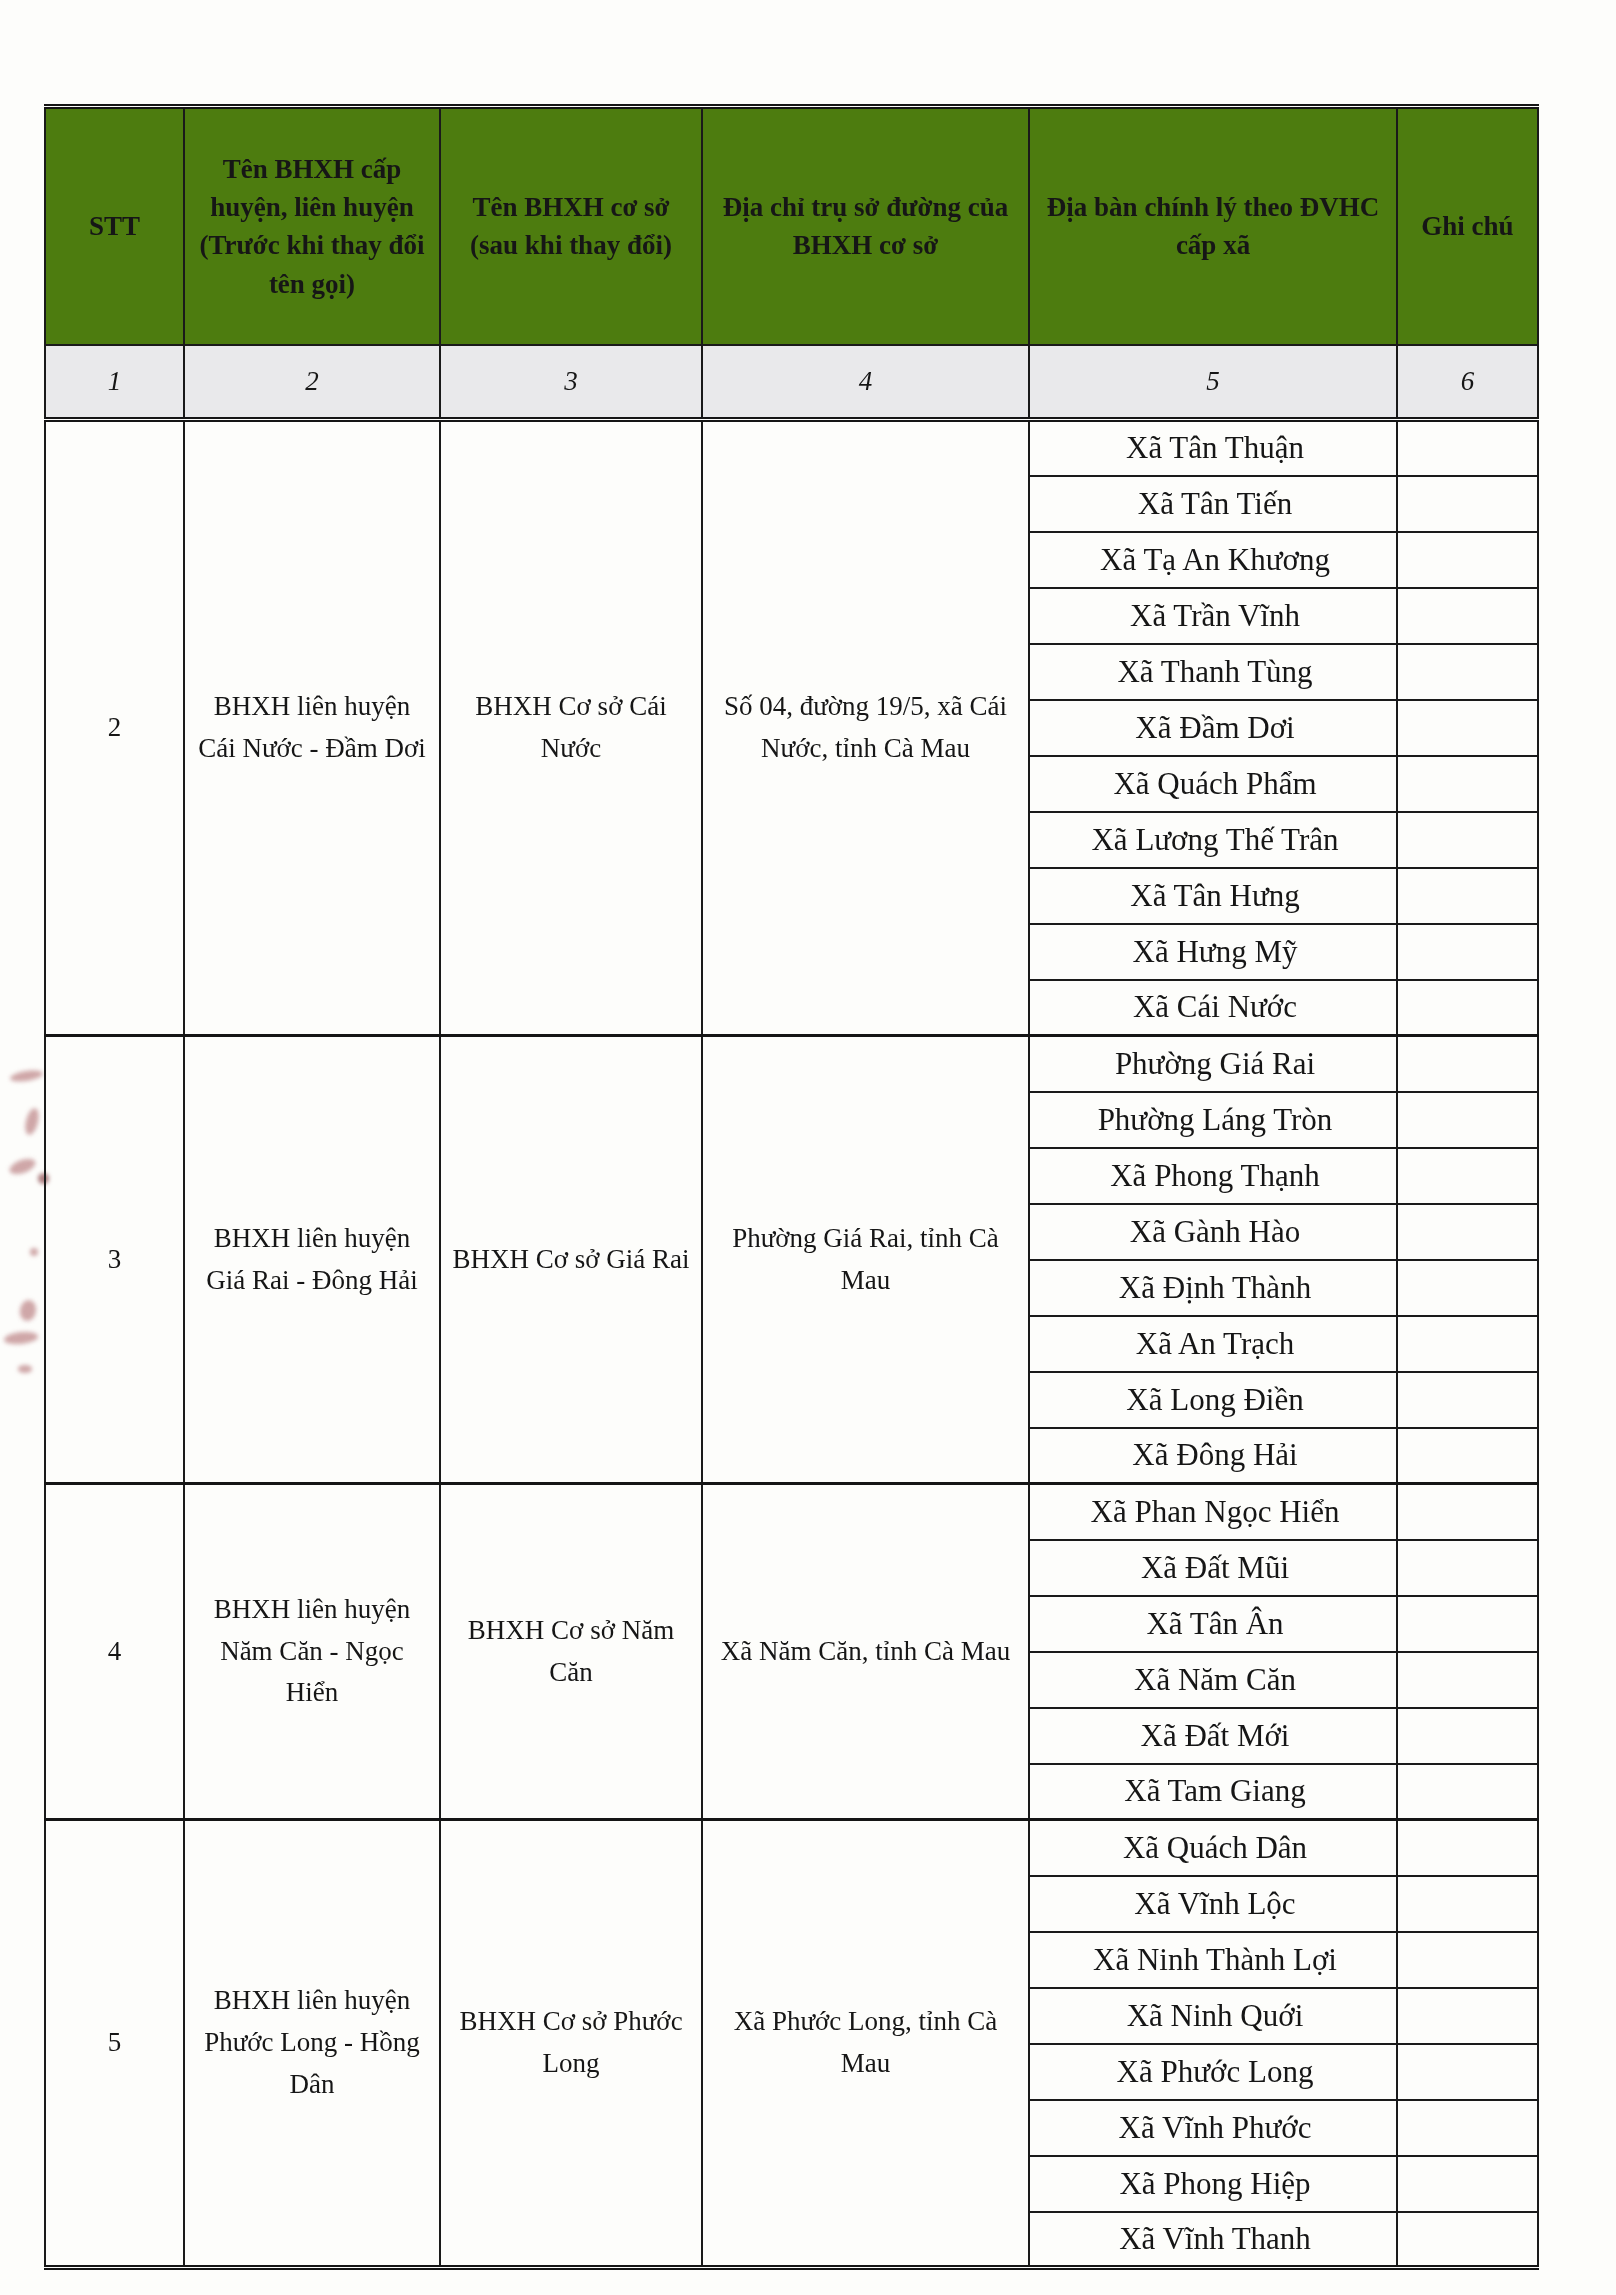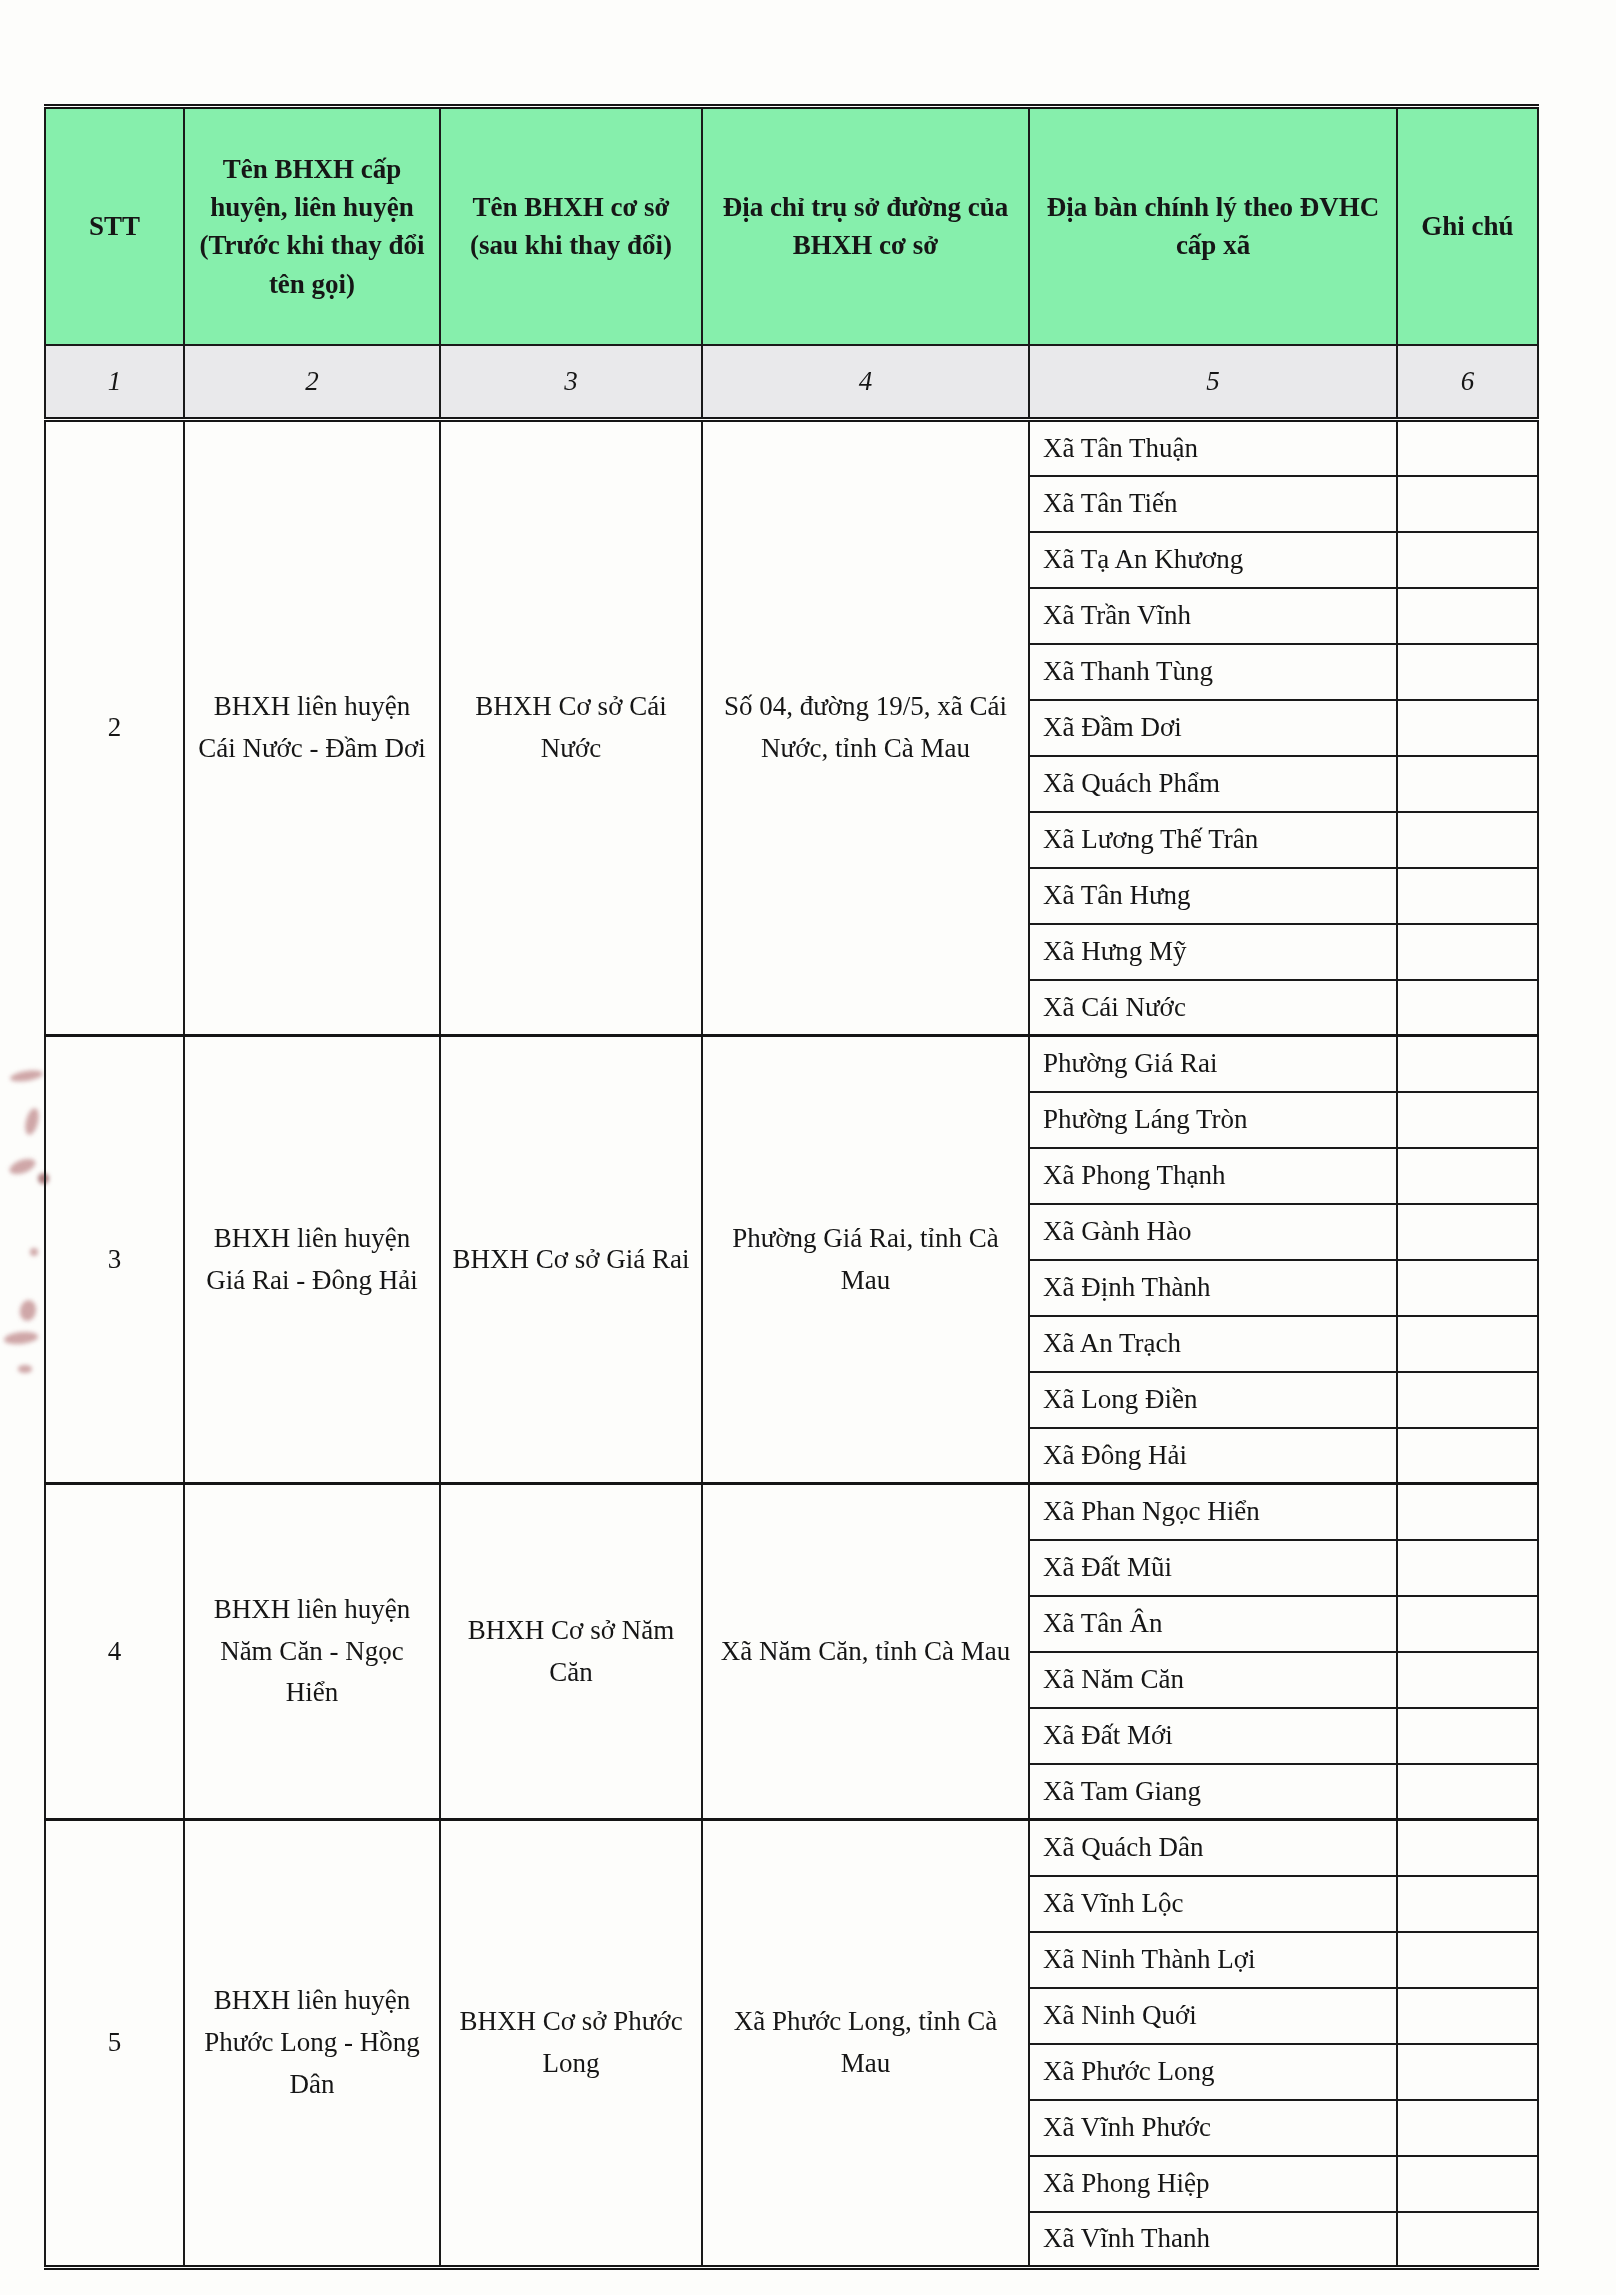--- a/index.html
+++ b/index.html
@@ -27,41 +27,41 @@
     vertical-align:middle;
     padding:0 9px;
     overflow:hidden;
   }
   tr.header-row{height:238px;}
   tr.header-row th{
     font-weight:bold;
     font-size:27px;
     line-height:1.42;
     text-align:center;
-    background:#86efac;
+    background:#4d7c0f;
   }
   tr.header-row .h-sub{font-weight:bold;}
   tr.index-row{height:75px;}
   tr.index-row td{
     background:#e9e9eb;
     font-style:italic;
     font-size:27px;
     text-align:center;
     border-bottom:5.9px double #151515;
   }
   tbody tr{height:56px;}
   tbody tr.group-start td{border-top:3.9px solid #151515;}
   td.stt-cell, td.old-name-cell, td.new-name-cell, td.address-cell{
     text-align:center;
     font-size:27px;
     line-height:1.55;
   }
   td.commune-cell{
-    text-align:left;
-    font-size:27px;
+    text-align:center;
+    font-size:31px;
     padding-left:13px;
     white-space:nowrap;
   }
   td.note-cell{background:#fdfdfb;}
   
   .smudges span{
     position:absolute;
     background:rgba(150,62,66,0.45);
     border-radius:50%;
     filter:blur(2px);

